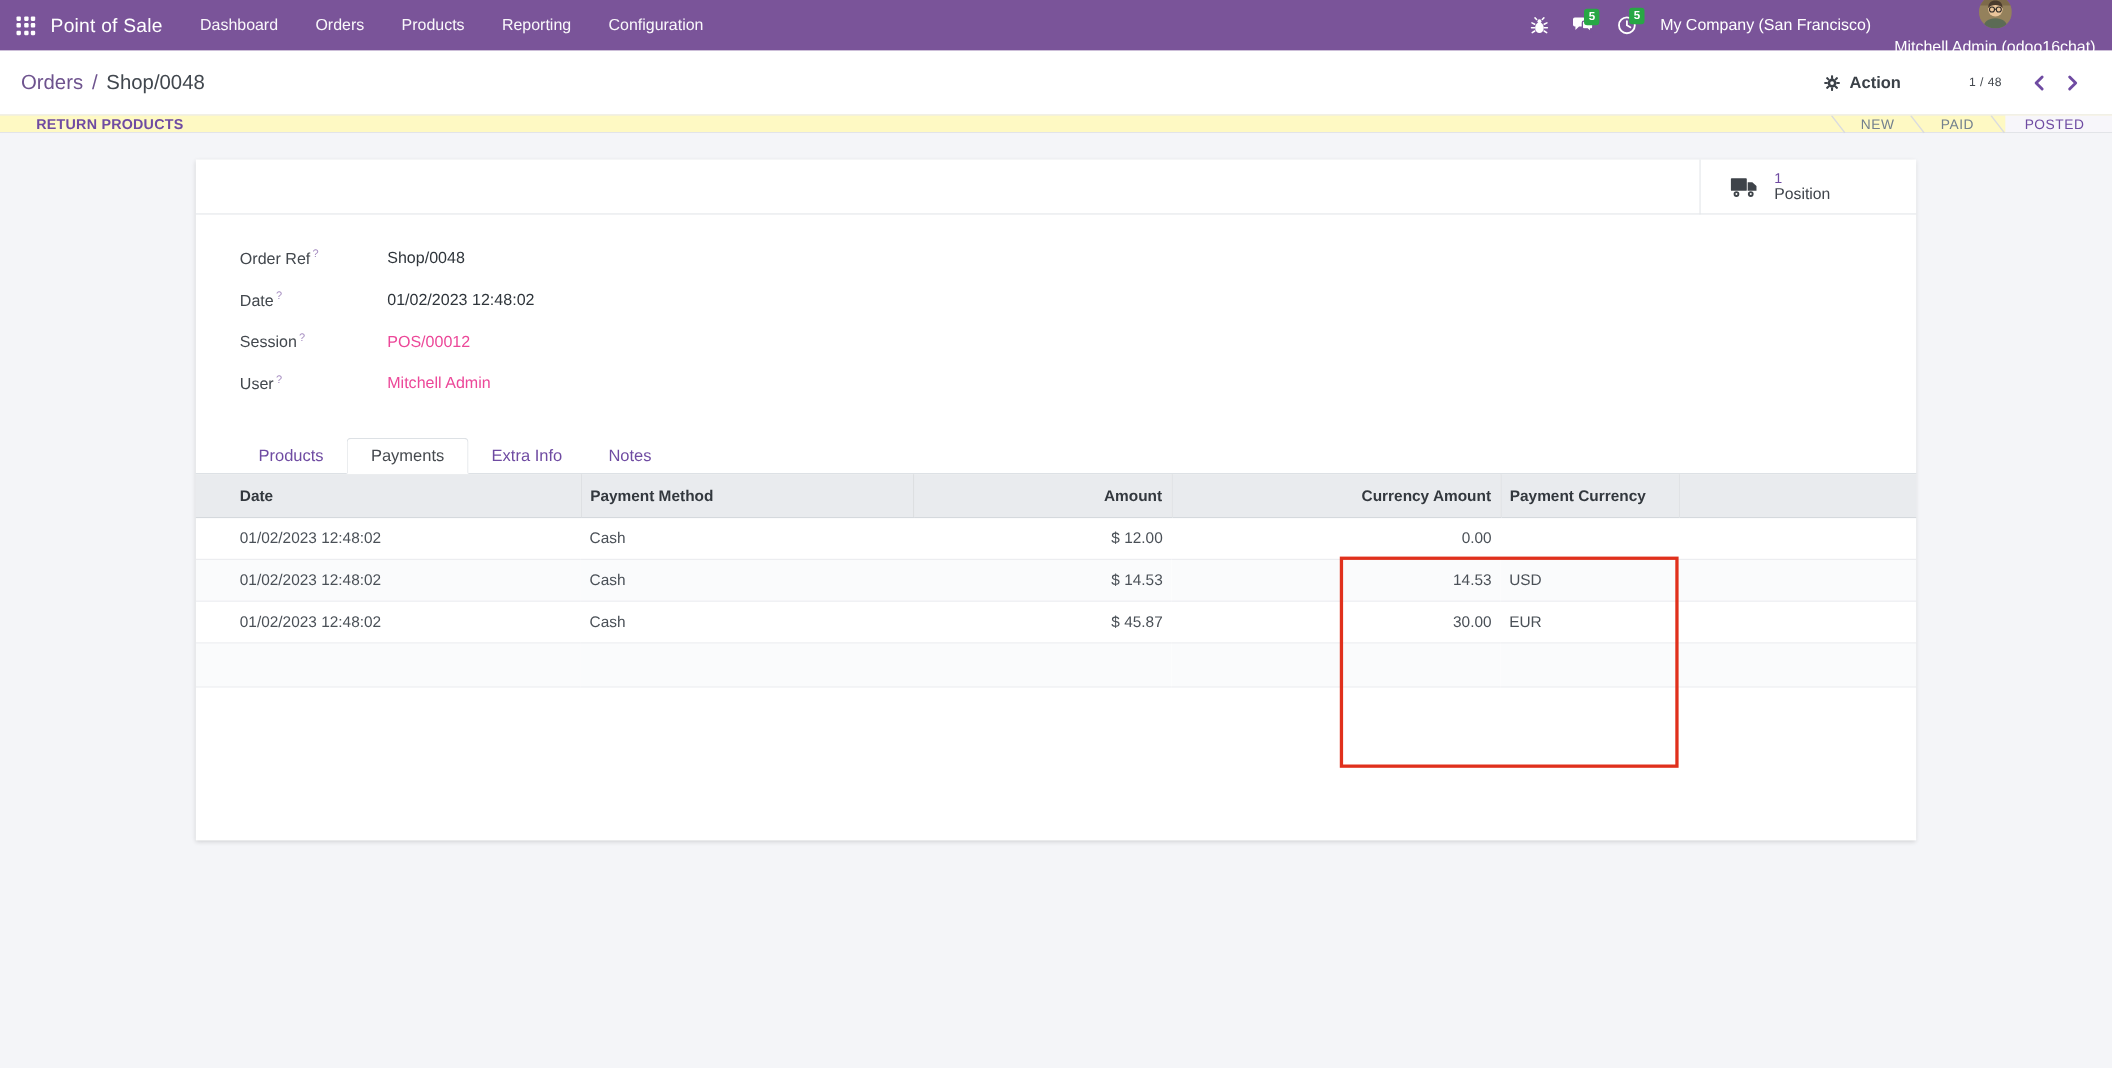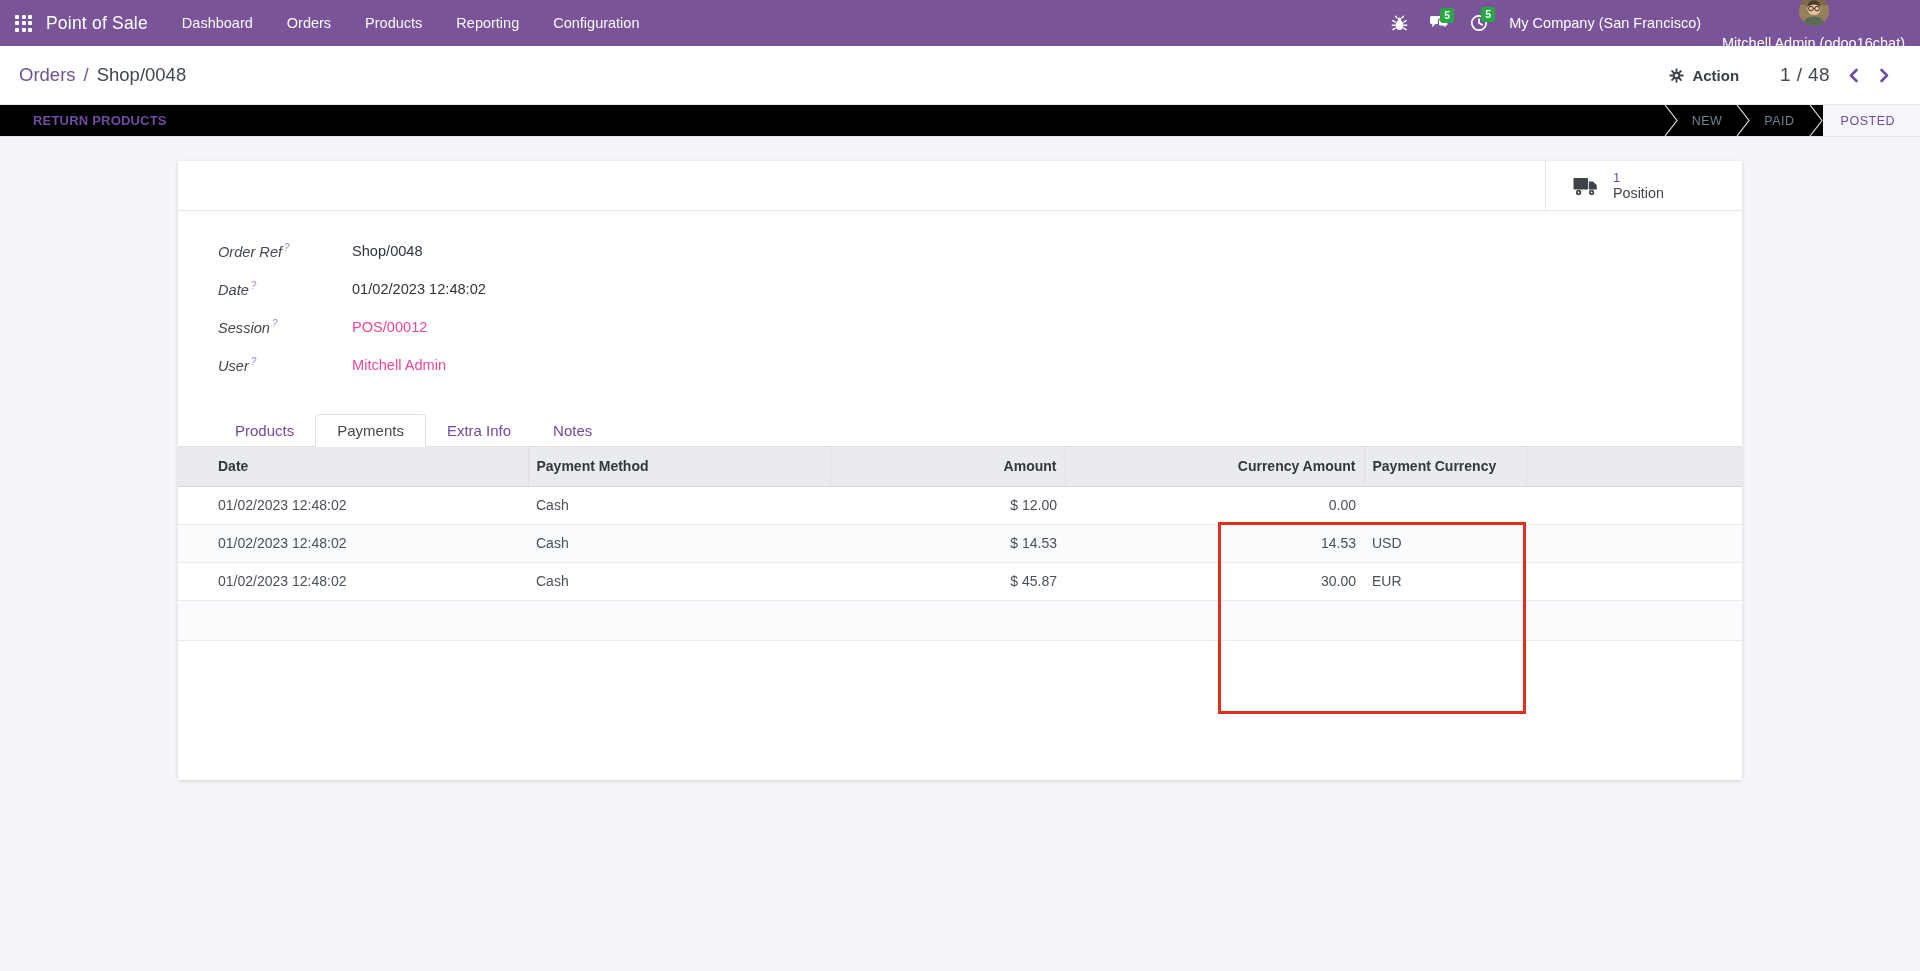--- a/index.html
+++ b/index.html
@@ -28,26 +28,26 @@
 
   
   .cp-row1 { height:58px; background:#fff; display:flex; align-items:center;
              justify-content:space-between; padding:0 26px 0 19px; flex:0 0 auto; }
   .breadcrumb { font-size:18.5px; display:flex; align-items:baseline; }
   .bc-link { color:#6e538e; cursor:pointer; }
   .bc-sep { color:#6e538e; margin:0 8px; }
   .bc-current { color:#41474e; }
   .cp-right { display:flex; align-items:center; }
   .action-btn { display:flex; align-items:center; gap:8px; font-size:15px; font-weight:bold;
-                color:#3b4148; cursor:pointer; margin-right:41px; }
-  .pager-text { font-size:19px; color:#43484e; letter-spacing:.4px; margin-right:14px; }
+                color:#3b4148; cursor:pointer; margin-right:62px; }
+  .pager-text { font-size:11px; color:#43484e; letter-spacing:.4px; margin-right:24px; }
   .pager-btn { display:flex; align-items:center; cursor:pointer; padding:2px 4px; }
   .pager-btn + .pager-btn { margin-left:12px; }
 
-  .cp-row2 { height:33px; background:#000000; border-top:1px solid #e9eaee;
+  .cp-row2 { height:17px; background:#fef9c3; border-top:1px solid #e9eaee;
              border-bottom:1px solid #e2e4e8; display:flex; align-items:stretch;
              justify-content:space-between; padding-left:33px; flex:0 0 auto; }
   .return-btn { align-self:center; color:#6f4ba2; font-weight:bold; font-size:13px;
                 letter-spacing:.2px; cursor:pointer; }
   .statusbar { display:flex; align-items:stretch; }
   .sb-sep { display:flex; align-items:stretch; }
   .sb-step { display:flex; align-items:center; padding:0 14px; font-size:12.5px; font-weight:normal;
              letter-spacing:.5px; color:#73808e; cursor:pointer; }
   .sb-step.active { background:#f7f6fa; color:#6f4ba2; padding:0 25px 0 18px; }
 
@@ -58,21 +58,21 @@
   .card-head { height:50px; border-bottom:1px solid #e3e6ea; position:relative; }
   .stat-btn { position:absolute; right:0; top:0; height:50px; width:197px;
               border-left:1px solid #e3e6ea; display:flex; align-items:center; gap:13px;
               padding-left:27px; cursor:pointer; }
   .stat-texts { display:flex; flex-direction:column; line-height:1.2; }
   .stat-count { color:#6f4ba2; font-size:13px; }
   .stat-label { color:#3f444b; font-size:14.3px; }
 
   .fields { padding:21px 0 0 40px; }
   .frow { display:flex; align-items:center; height:38px; }
-  .flabel { width:134px; font-size:14.6px; color:#43484e; flex:0 0 auto;font-style:italic; }
+  .flabel { width:134px; font-size:14.6px; color:#43484e; flex:0 0 auto; }
   .flabel.required { font-weight:bold; color:#24292f; }
   sup.help { color:#a58cc0; font-size:10px; margin-left:2px; }
   .fvalue { font-size:14.6px; color:#2f353b; }
   .fvalue.link { color:#ec4899; cursor:pointer; }
 
   .tabs { display:flex; align-items:flex-end; padding-left:36px; margin-top:30px;
           border-bottom:1px solid #dde1e5; height:33px; }
   .tab { height:32px; display:flex; align-items:center; padding:0 21px; font-size:15px;
          color:#6f4ba2; cursor:pointer; white-space:nowrap; }
   .tab.active { height:33px; background:#fff; border:1px solid #dde1e5; border-bottom:1px solid #fff;

